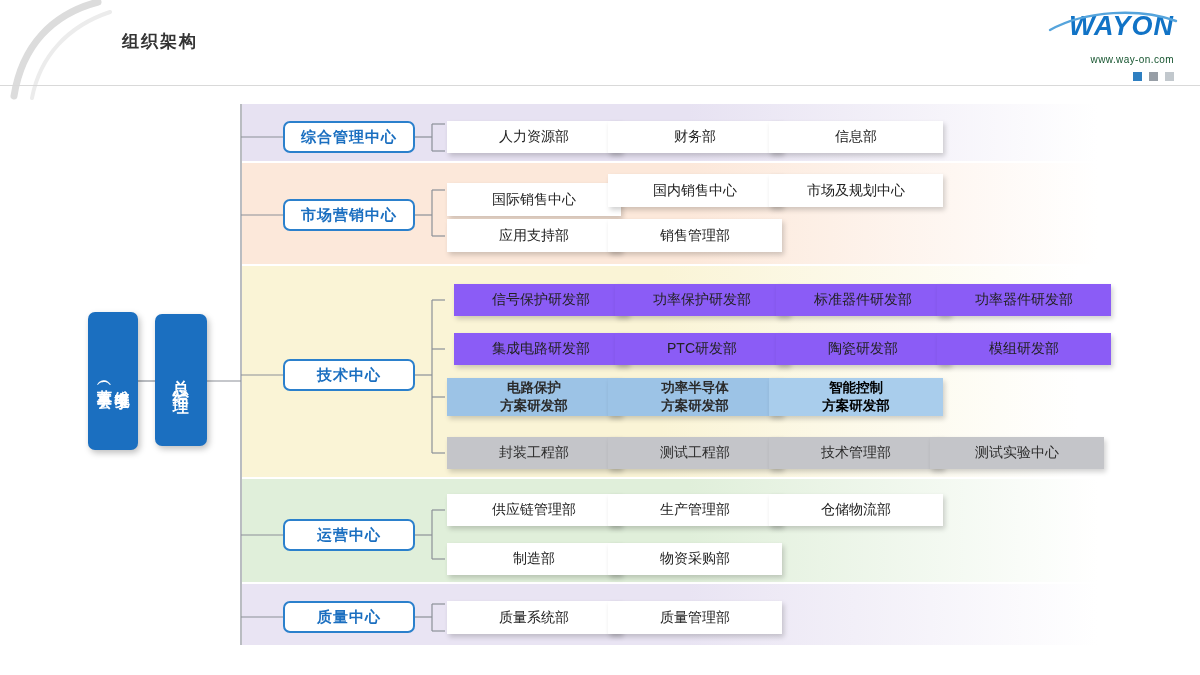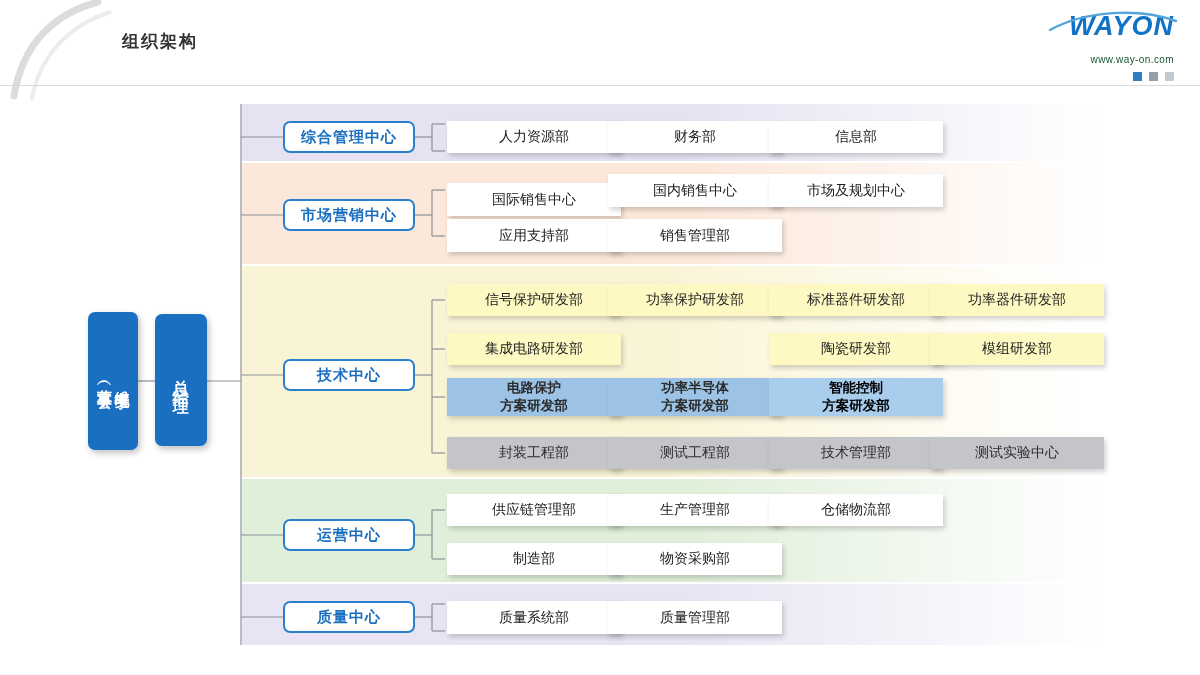--- a/index.html
+++ b/index.html
@@ -42,21 +42,21 @@
   
   .center-box { position:absolute; left:283px; width:132px; height:32px; background:#fff; border:2px solid #2b80cc;
                 border-radius:7px; color:#1b6fc0; font-weight:bold; font-size:15px; display:flex; align-items:center;
                 justify-content:center; z-index:2; letter-spacing:1px; }
 
   
   .dept { position:absolute; width:174px; height:32px; background:#fff; color:#222; font-size:14px;
           display:flex; align-items:center; justify-content:center; text-align:center;
           box-shadow:2px 3px 5px rgba(0,0,0,0.18); z-index:2; }
   .dept.h33 { height:33px; }
-  .dept.lb { background:#fef9c3; }
+  .dept.lb { background:#8b5cf6;margin-left:7px; }
   .dept.mb { background:#9cc3e6; height:38px; flex-direction:column; font-size:13.5px; line-height:1.3; font-weight:bold; color:#2b2b2b; }
   .dept.mb.hl { background:#a9cdec; color:#000000; }
   .dept.gray { background:#c4c5c9; color:#2b2b2b; }
 </style>
 </head>
 <body>
 
 <div class="slide">
 
   <svg class="corner-swoosh" width="120" height="100" viewBox="0 0 120 100">
@@ -151,20 +151,21 @@
   <div class="dept h33" style="left:769px;top:174px">市场及规划中心</div>
   <div class="dept h33" style="left:447px;top:219px">应用支持部</div>
   <div class="dept h33" style="left:608px;top:219px">销售管理部</div>
 
   <div class="dept lb" style="left:447px;top:284px">信号保护研发部</div>
   <div class="dept lb" style="left:608px;top:284px">功率保护研发部</div>
   <div class="dept lb" style="left:769px;top:284px">标准器件研发部</div>
   <div class="dept lb" style="left:930px;top:284px">功率器件研发部</div>
 
   <div class="dept lb" style="left:447px;top:333px">集成电路研发部</div>
+  <div class="dept lb" style="left:608px;top:333px">PTC研发部</div>
   <div class="dept lb" style="left:769px;top:333px">陶瓷研发部</div>
   <div class="dept lb" style="left:930px;top:333px">模组研发部</div>
 
   <div class="dept mb" style="left:447px;top:378px">
     <span>电路保护</span>
     <span>方案研发部</span>
   </div>
   <div class="dept mb" style="left:608px;top:378px">
     <span>功率半导体</span>
     <span>方案研发部</span>

